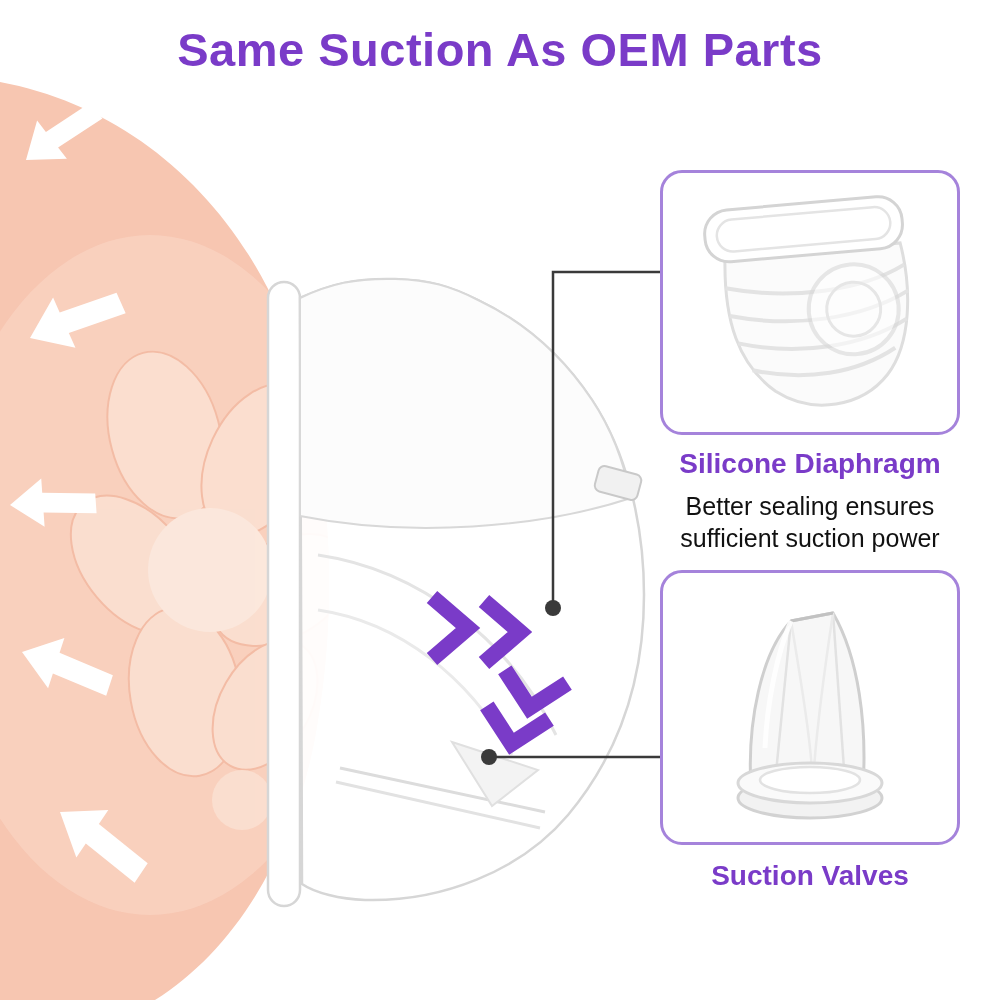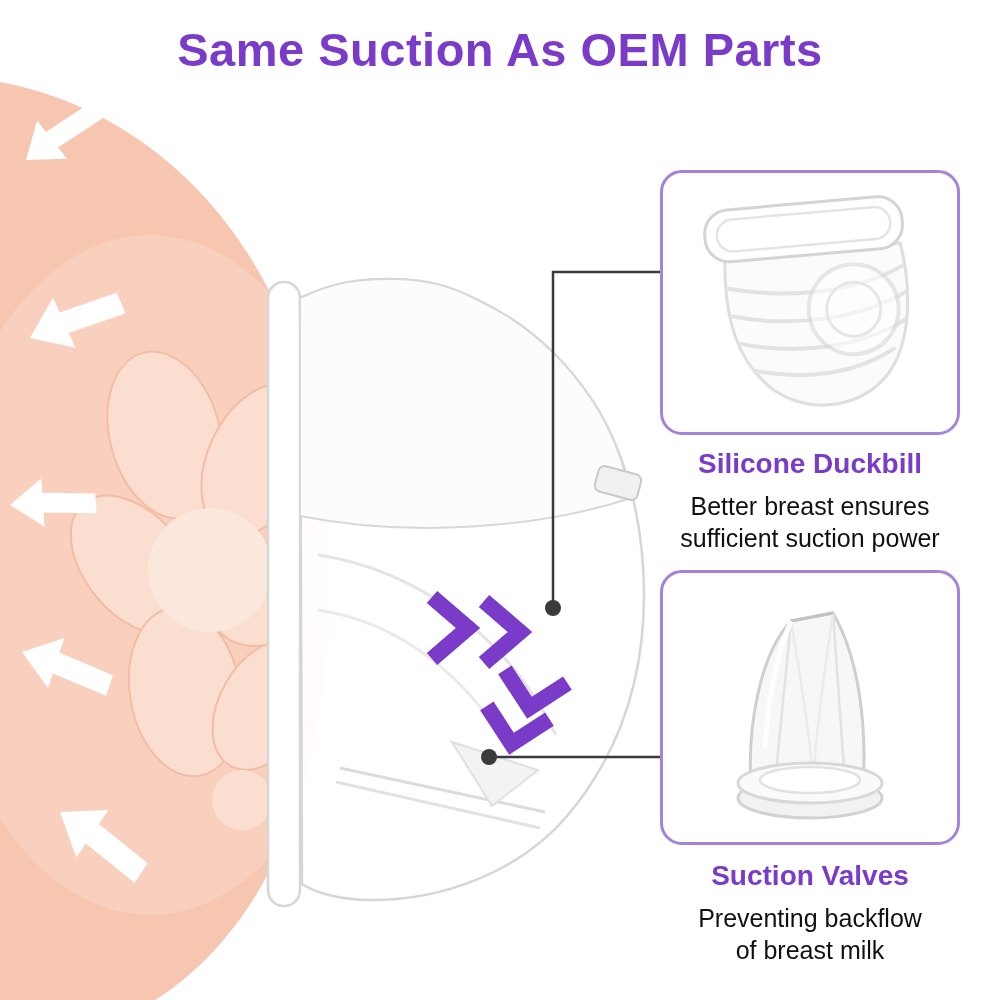--- a/index.html
+++ b/index.html
@@ -127,35 +127,33 @@
         <path d="M 66,136 C 130,154 198,150 246,126" fill="none" stroke="#e3e3e3" stroke-width="4"></path>
         <path d="M 72,164 C 132,182 196,178 242,154" fill="none" stroke="#e3e3e3" stroke-width="4"></path>
         <path d="M 84,192 C 136,208 188,204 228,182" fill="none" stroke="#e3e3e3" stroke-width="4"></path>
         <circle cx="190" cy="140" r="45" fill="#ffffff" opacity="0.6" stroke="#d9d9d9" stroke-width="4"></circle>
         <circle cx="190" cy="140" r="27" fill="none" stroke="#e6e6e6" stroke-width="3"></circle>
         <rect x="48" y="30" width="198" height="52" rx="24" fill="#ffffff" stroke="#d4d4d4" stroke-width="3"></rect>
         <rect x="60" y="40" width="174" height="32" rx="16" fill="none" stroke="#e4e4e4" stroke-width="2.5"></rect>
       </g>
     </svg>
   </div>
-  <div class="callout-heading" id="heading-diaphragm">Silicone Duckbill</div>
-  <div class="callout-desc" id="desc-diaphragm">Better breast ensures
+  <div class="callout-heading" id="heading-diaphragm">Silicone Diaphragm</div>
+  <div class="callout-desc" id="desc-diaphragm">Better sealing ensures
 sufficient suction power</div>
 
   <div class="callout-box" id="box-duckbill">
     <svg width="294" height="269" viewBox="0 0 294 269">
       <path d="M 88,215 C 84,150 98,80 128,48 L 170,40 C 196,85 204,152 200,215 Z" fill="#f7f7f7" stroke="#cfcfcf" stroke-width="3"></path>
       <path d="M 128,48 L 112,210" fill="none" stroke="#e2e2e2" stroke-width="2.5"></path>
       <path d="M 170,40 L 182,210" fill="none" stroke="#e2e2e2" stroke-width="2.5"></path>
       <path d="M 128,48 C 140,120 148,170 150,212" fill="none" stroke="#ebebeb" stroke-width="2.5"></path>
       <path d="M 170,40 C 158,120 152,170 150,212" fill="none" stroke="#ebebeb" stroke-width="2.5"></path>
       <path d="M 128,48 L 170,40" fill="none" stroke="#c2c2c2" stroke-width="3"></path>
       <path d="M 128,48 C 114,80 104,130 102,175" fill="none" stroke="#ffffff" stroke-width="5" opacity="0.85"></path>
       <ellipse cx="147" cy="225" rx="72" ry="20" fill="#f2f2f2" stroke="#d2d2d2" stroke-width="3"></ellipse>
       <ellipse cx="147" cy="210" rx="72" ry="20" fill="#fafafa" stroke="#d8d8d8" stroke-width="3"></ellipse>
       <ellipse cx="147" cy="207" rx="50" ry="13" fill="#ffffff" stroke="#e2e2e2" stroke-width="2.5"></ellipse>
     </svg>
   </div>
   <div class="callout-heading" id="heading-duckbill">Suction Valves</div>
-  <div class="callout-desc" id="desc-duckbill">Preventing backflow
-of breast milk</div>
 
 </div>
 
 </body></html>

